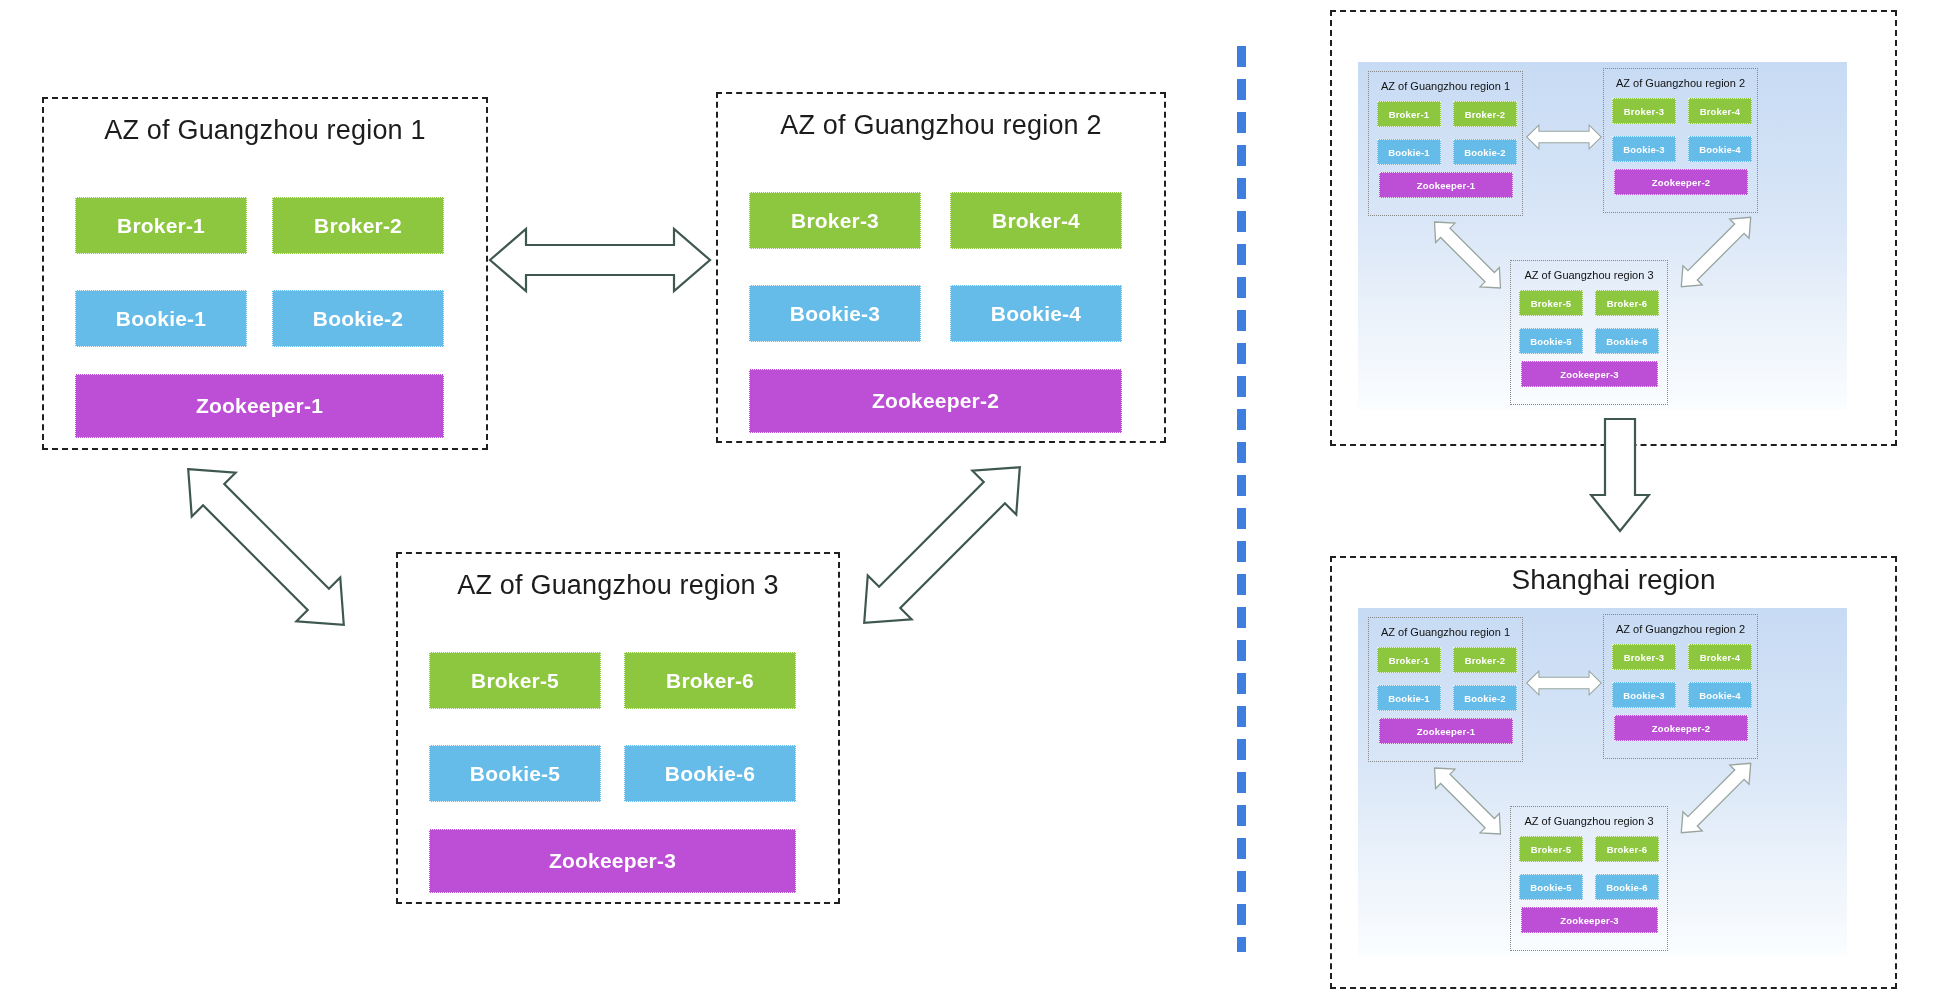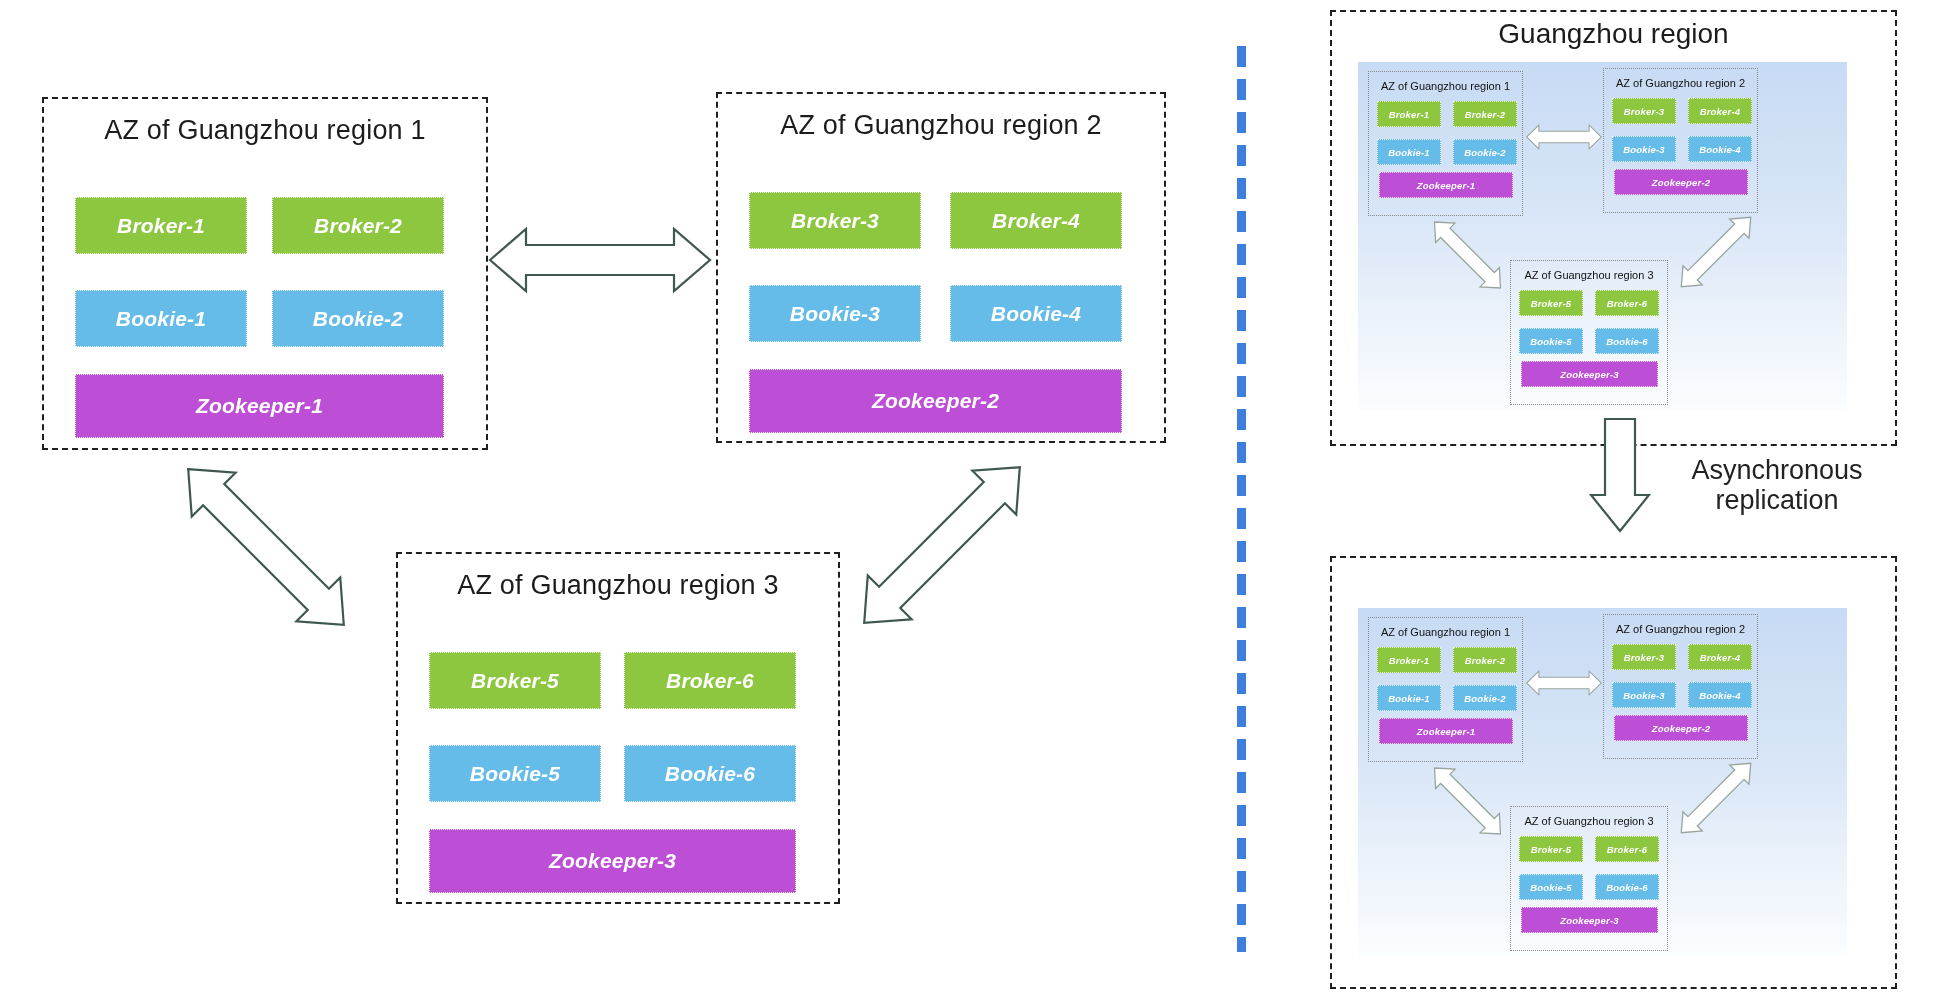--- a/index.html
+++ b/index.html
@@ -25,21 +25,21 @@
   }
   .az-title{
     margin-top:16px;text-align:center;font-size:27px;color:var(--title-text);
     font-weight:400;letter-spacing:.2px;
   }
   .az-content{position:absolute;left:31px;right:42px;top:72px;}
   .node-row{display:flex;justify-content:space-between;margin-top:0;}
   .node{
     box-sizing:border-box;border:1px dotted rgba(255,255,255,.9);
     color:var(--node-text);display:flex;align-items:center;justify-content:center;
-    font-size:21px;font-weight:600;letter-spacing:.2px;font-style:italic;
+    font-size:21px;font-weight:600;letter-spacing:.2px;
   }
   .node.broker{background:var(--broker);}
   .node.bookie{background:var(--bookie);text-align:right;}
   .node.zk{background:var(--zookeeper);}
   .big .node{width:172px;height:57px;}
   .big .row-bookie{margin-top:36px;}
   .big .node.zk{width:100%;height:64px;margin-top:27px;}
   .big .row-broker{margin-top:26px;}
   
   .arrow-wrap{position:absolute;}
@@ -136,21 +136,20 @@
   </div>
   <div class="arrow-wrap" style="left:830px;top:511px;width:224px;height:68px;transform:rotate(-45deg);">
     <svg class="big-arrow" viewBox="0 0 224 68" preserveAspectRatio="none">
       <polygon points="2,34 38,3 38,19 186,19 186,3 222,34 186,65 186,49 38,49 38,65"></polygon>
     </svg>
   </div>
 
   <div class="divider" style="left:1237px;top:46px;height:906px;"></div>
 
   <div class="region-box" style="left:1330px;top:10px;width:567px;height:436px;">
-    <div class="region-title">Guangzhou region</div>
     <div class="region-panel">
 
       <div class="mini-az" style="left:10px;top:9px;width:155px;height:145px;">
         <div class="mini-az-title">AZ of Guangzhou region 1</div>
         <div class="node broker mini-node-l mini-row1">Broker-1</div>
         <div class="node broker mini-node-r mini-row1">Broker-2</div>
         <div class="node bookie mini-node-l mini-row2">Bookie-1</div>
         <div class="node bookie mini-node-r mini-row2">Bookie-2</div>
         <div class="node zk mini-zk">Zookeeper-1</div>
       </div>
@@ -190,23 +189,23 @@
       </div>
 
     </div>
   </div>
 
   <div class="arrow-wrap" style="left:1589px;top:417px;width:62px;height:118px;">
     <svg class="down-arrow" viewBox="0 0 62 118" preserveAspectRatio="none">
       <polygon points="16,2 46,2 46,78 60,78 31,114 2,78 16,78"></polygon>
     </svg>
   </div>
-  <div class="async-label" style="left:1652px;top:456px;width:250px;">Asynchronous replication</div>
 
   <div class="region-box" style="left:1330px;top:556px;width:567px;height:433px;">
+    <div class="region-title">Shanghai region</div>
     <div class="region-panel">
 
       <div class="mini-az" style="left:10px;top:9px;width:155px;height:145px;">
         <div class="mini-az-title">AZ of Guangzhou region 1</div>
         <div class="node broker mini-node-l mini-row1">Broker-1</div>
         <div class="node broker mini-node-r mini-row1">Broker-2</div>
         <div class="node bookie mini-node-l mini-row2">Bookie-1</div>
         <div class="node bookie mini-node-r mini-row2">Bookie-2</div>
         <div class="node zk mini-zk">Zookeeper-1</div>
       </div>

